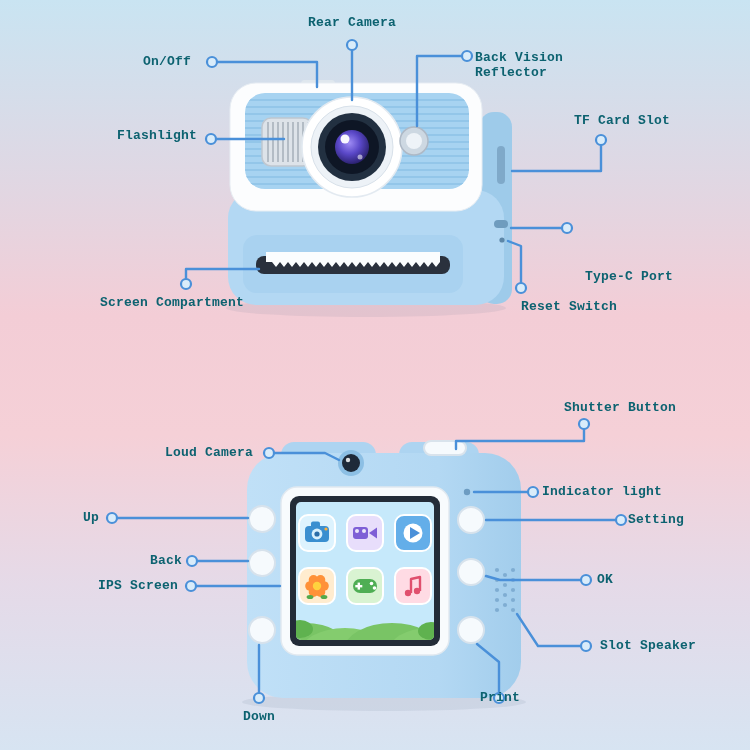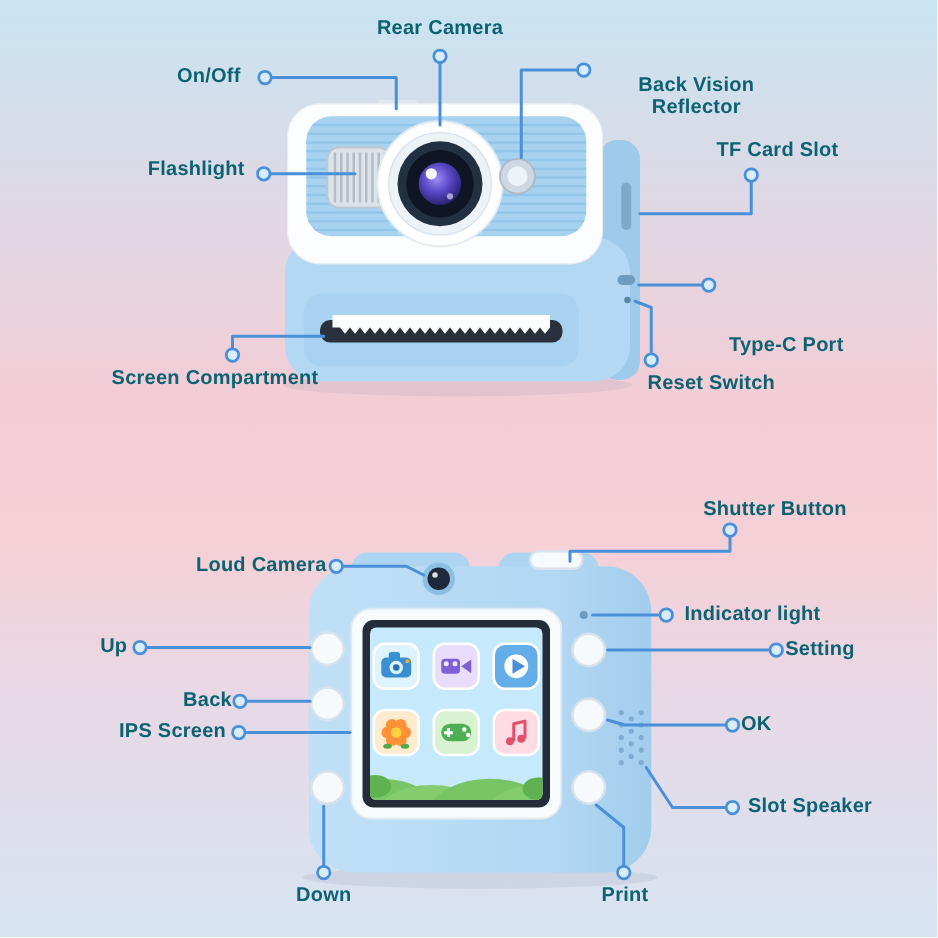--- a/index.html
+++ b/index.html
@@ -11,25 +11,26 @@
       #c9e4f2 0%, #e0d7e3 24%, #f3cdd6 42%,
       #f5d0d7 58%, #e5dae8 78%, #d7e4f2 100%);
     font-family:"Liberation Sans", sans-serif;
   }
   .art{position:absolute;inset:0;}
   .label{
     position:absolute;
     transform:translate(-50%,-50%);
     color:#0c6270;
     font-weight:700;
-    font-size:16px;
+    font-size:13px;
     line-height:1.15;
     white-space:nowrap;
-    text-align:center;
+    text-align:left;
     letter-spacing:.2px;
+    font-family:Liberation Mono, monospace;
   }
   .label--wrap{white-space:normal;width:116px;}
   .cl{fill:none;stroke:#4a90d9;stroke-width:2.4;stroke-linecap:round;stroke-linejoin:round;}
   .cd{fill:#d9ecfa;stroke:#4a90d9;stroke-width:2.2;}
 </style>
 </head>
 <body>
 
 <div class="stage">
 
@@ -277,32 +278,32 @@
     <circle class="cd" cx="586" cy="580" r="5"></circle>
     <circle class="cd" cx="191" cy="586" r="5"></circle>
     <circle class="cd" cx="586" cy="646" r="5"></circle>
     <circle class="cd" cx="259" cy="698" r="5"></circle>
     <circle class="cd" cx="499" cy="698" r="5"></circle>
   </g>
 </svg>
 
 <div class="label" style="left:352px;top:23px;">Rear Camera</div>
 <div class="label" style="left:167px;top:62px;">On/Off</div>
-<div class="label label--wrap" style="left:557px;top:66px;margin-top:12px;">Back Vision Reflector</div>
+<div class="label label--wrap" style="left:533px;top:66px;">Back Vision Reflector</div>
 <div class="label" style="left:151px;top:136px;padding-left:12px;">Flashlight</div>
 <div class="label" style="left:622px;top:121px;">TF Card Slot</div>
 <div class="label" style="left:629px;top:229px;margin-top:48px;">Type-C Port</div>
 <div class="label" style="left:172px;top:303px;">Screen Compartment</div>
 <div class="label" style="left:569px;top:307px;">Reset Switch</div>
 
 <div class="label" style="left:620px;top:408px;">Shutter Button</div>
 <div class="label" style="left:209px;top:453px;">Loud Camera</div>
 <div class="label" style="left:602px;top:492px;">Indicator light</div>
 <div class="label" style="left:91px;top:518px;">Up</div>
 <div class="label" style="left:656px;top:520px;">Setting</div>
 <div class="label" style="left:166px;top:561px;">Back</div>
 <div class="label" style="left:605px;top:580px;">OK</div>
 <div class="label" style="left:138px;top:586px;">IPS Screen</div>
 <div class="label" style="left:648px;top:646px;">Slot Speaker</div>
 <div class="label" style="left:259px;top:717px;">Down</div>
-<div class="label" style="left:500px;top:717px;">Print</div>
+<div class="label" style="left:500px;top:698px;">Print</div>
 
 </div>
 
 </body></html>

